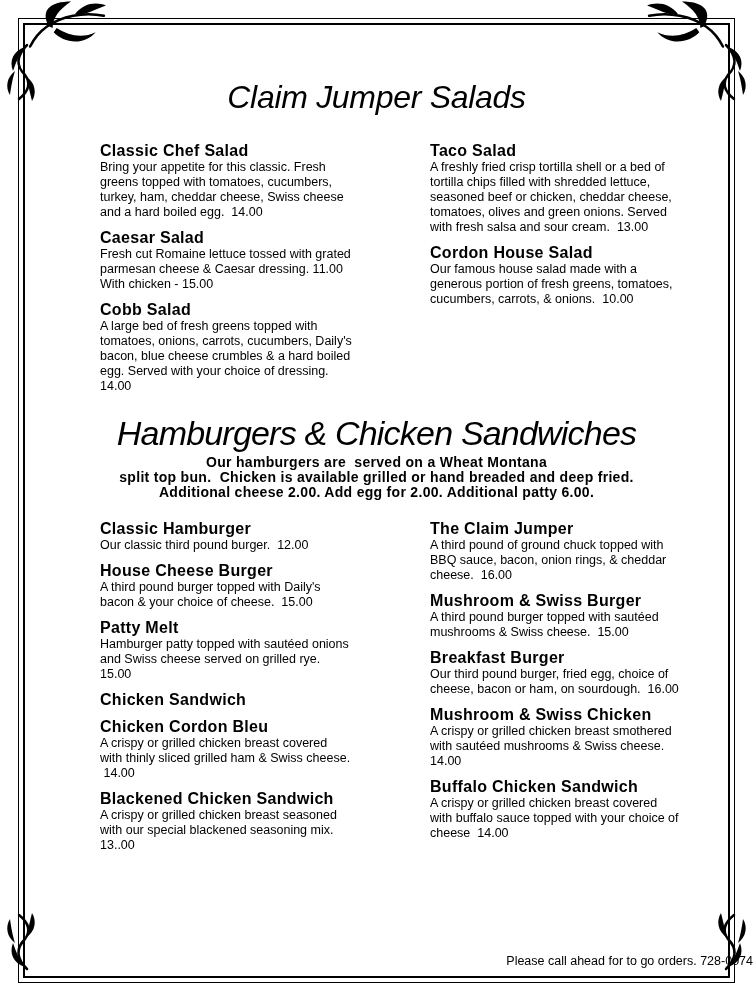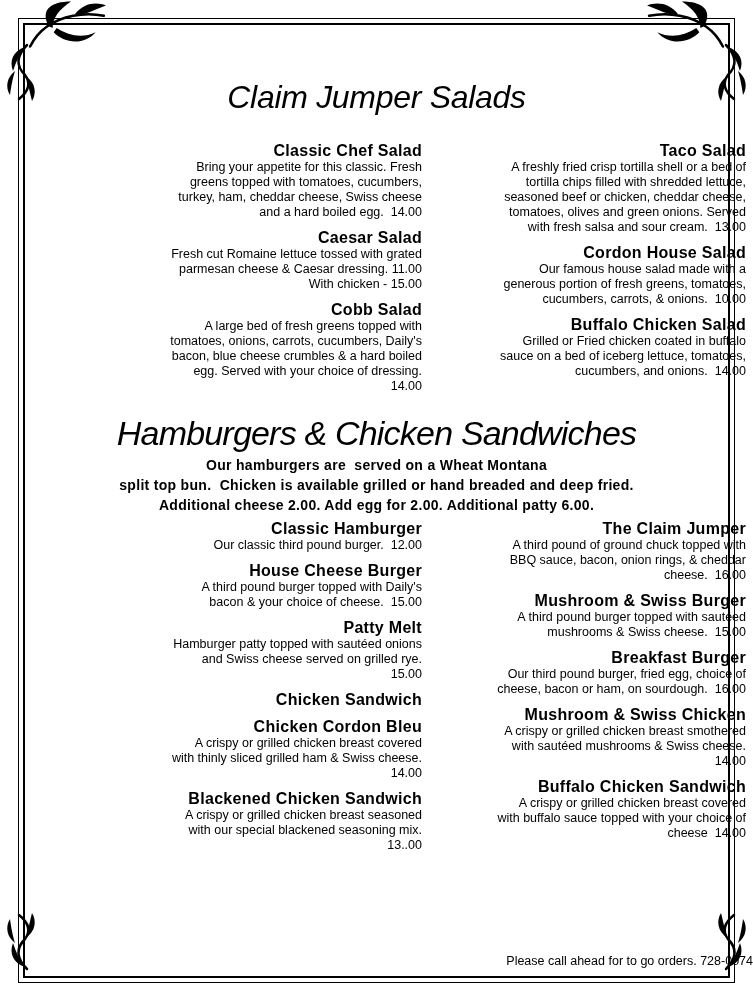--- a/index.html
+++ b/index.html
@@ -41,33 +41,33 @@
     margin: 0;
   }
   #salads-title  { top: 77px;  font-size: 32px; letter-spacing: -0.3px; line-height: 40px; }
   #burgers-title { top: 412px; font-size: 34px; letter-spacing: -0.8px; line-height: 42px; }
 
   
   .section-intro {
     position: absolute; left: 0; right: 0; top: 455px;
     text-align: center;
     font-size: 14px; font-weight: bold; letter-spacing: 0.3px;
-    line-height: 20px;
+    line-height: 15px;
     white-space: pre;
     margin: 0;
   }
 
   
   .col { position: absolute; }
   #salads-left   { left: 100px; top: 141px; width: 322px; }
   #salads-right  { left: 430px; top: 141px; width: 316px; }
   #burgers-left  { left: 100px; top: 519px; width: 322px; }
   #burgers-right { left: 430px; top: 519px; width: 316px; }
 
-  .item { margin: 0 0 8px 0; text-align: right; }
+  .item { margin: 0 0 8px 0; }
   .item-name {
     font-size: 16px; font-weight: bold; letter-spacing: 0.3px;
     line-height: 19px; margin: 0;
   }
   .item-desc {
     font-size: 12.5px; line-height: 15px;
     white-space: pre;
     margin: 0;
   }
 
@@ -158,26 +158,20 @@
 seasoned beef or chicken, cheddar cheese,
 tomatoes, olives and green onions. Served
 with fresh salsa and sour cream.  13.00</p>
     </div>
     <div class="item">
       <h3 class="item-name">Cordon House Salad</h3>
       <p class="item-desc">Our famous house salad made with a
 generous portion of fresh greens, tomatoes,
 cucumbers, carrots, &amp; onions.  10.00</p>
     </div>
-    <div class="item">
-      <h3 class="item-name">Buffalo Chicken Salad</h3>
-      <p class="item-desc">Grilled or Fried chicken coated in buffalo
-sauce on a bed of iceberg lettuce, tomatoes,
-cucumbers, and onions.  14.00</p>
-    </div>
   </div>
 
   <h1 class="section-title" id="burgers-title">Hamburgers &amp; Chicken Sandwiches</h1>
   <p class="section-intro">Our hamburgers are  served on a Wheat Montana
 split top bun.  Chicken is available grilled or hand breaded and deep fried.
 Additional cheese 2.00. Add egg for 2.00. Additional patty 6.00.</p>
 
   <div class="col" id="burgers-left">
     <div class="item">
       <h3 class="item-name">Classic Hamburger</h3>

